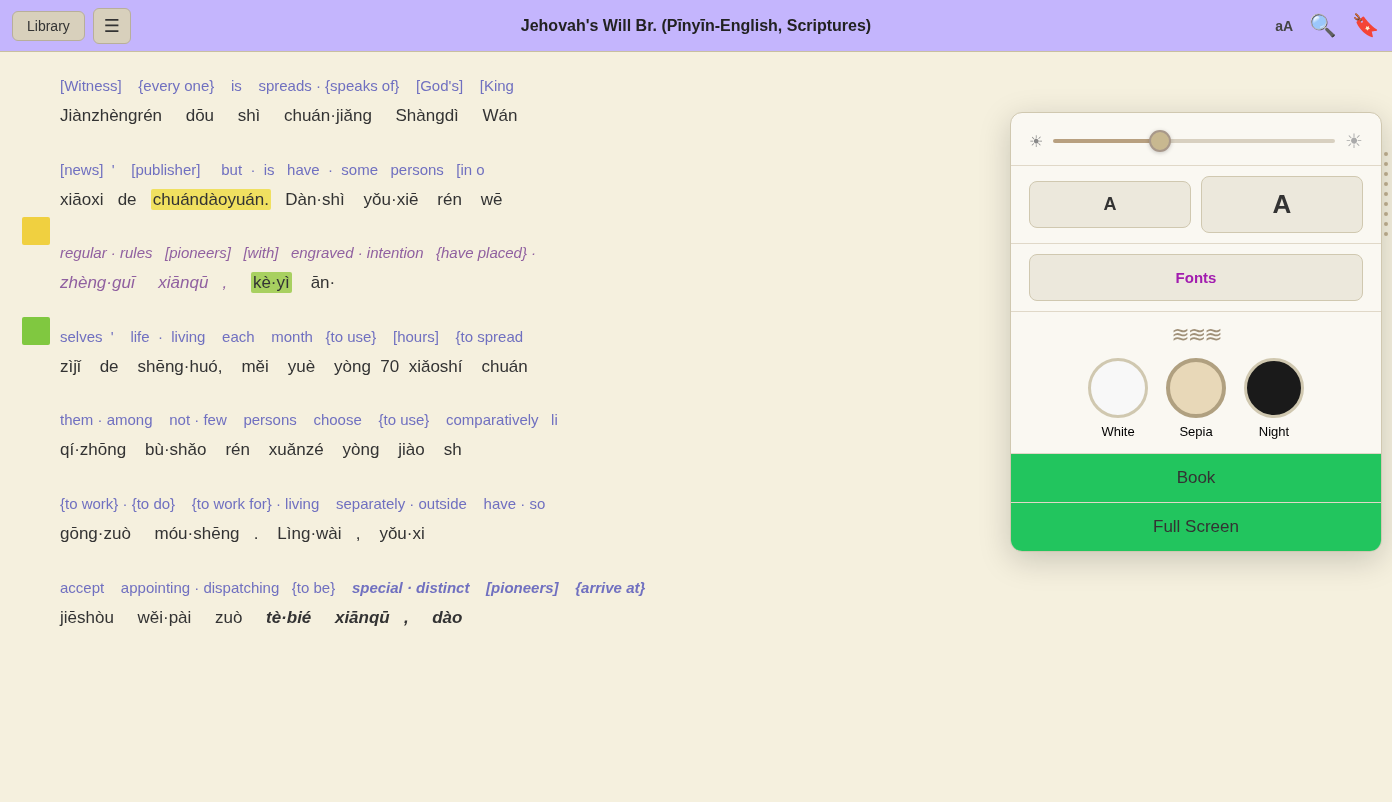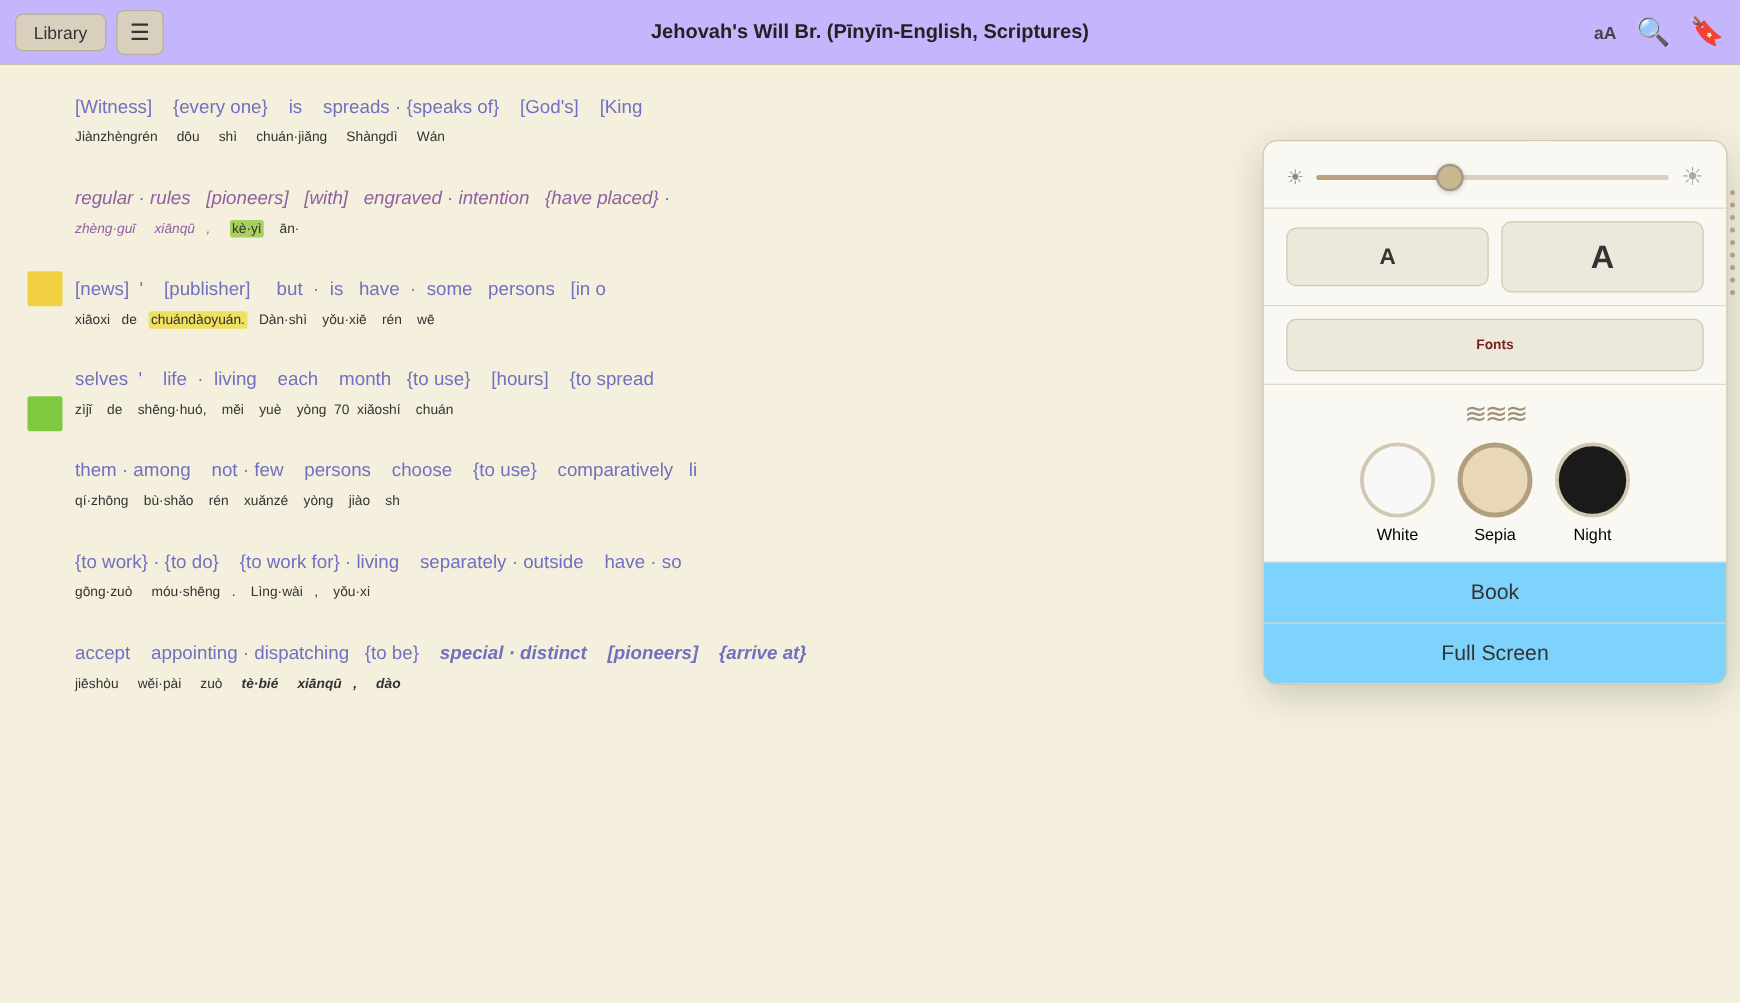--- a/index.html
+++ b/index.html
@@ -89,21 +89,21 @@
     }
 
     .annotation-line {
       font-size: 15px;
       color: #7070c0;
       line-height: 1.8;
       margin-bottom: 2px;
     }
 
     .transliteration-line {
-      font-size: 11px;
+      font-size: 17px;
       color: #333;
       line-height: 1.8;
     }
 
     .highlight-yellow {
       background: #f0e060;
       padding: 1px 2px;
       border-radius: 2px;
     }
     .highlight-green {
@@ -226,23 +226,23 @@
       padding: 10px 18px;
       border-bottom: 1px solid #e0d8c8;
     }
     #fonts-btn {
       width: 100%;
       background: #ece8dc;
       border: 1px solid #d0c8b0;
       border-radius: 8px;
       padding: 14px;
       text-align: center;
-      font-size: 11px;
+      font-size: 15px;
       font-weight: 600;
-      color: #7f1d1d;
+      color: #a21caf;
       cursor: pointer;
     }
 
     
     #theme-row {
       display: flex;
       flex-direction: column;
       padding: 10px 18px 14px;
       border-bottom: 1px solid #e0d8c8;
       align-items: center;
@@ -284,21 +284,21 @@
     #layout-section {
       padding: 0;
     }
     .layout-btn {
       width: 100%;
       padding: 14px 24px;
       text-align: center;
       font-size: 17px;
       font-weight: 500;
       color: #333;
-      background: #7dd3fc;
+      background: #22c55e;
       border: none;
       border-bottom: 1px solid #e0d8c8;
       cursor: pointer;
       display: flex;
       align-items: center;
       justify-content: center;
       position: relative;
     }
     .layout-btn:last-child {
       border-bottom: none;
@@ -352,34 +352,34 @@
     <div class="text-block">
       <div class="annotation-line">
         [Witness] &nbsp;&nbsp; {every one} &nbsp;&nbsp; is &nbsp;&nbsp; spreads · {speaks of} &nbsp;&nbsp; [God's] &nbsp;&nbsp; [King
       </div>
       <div class="transliteration-line">
         Jiànzhèngrén &nbsp;&nbsp;&nbsp; dōu &nbsp;&nbsp;&nbsp; shì &nbsp;&nbsp;&nbsp; chuán·jiǎng &nbsp;&nbsp;&nbsp; Shàngdì &nbsp;&nbsp;&nbsp; Wán
       </div>
     </div>
 
     <div class="text-block">
+      <div class="annotation-line">
+        [news] &nbsp;' &nbsp;&nbsp; [publisher] &nbsp;&nbsp;&nbsp; but &nbsp;·&nbsp; is &nbsp; have &nbsp;·&nbsp; some &nbsp; persons &nbsp; [in o
+      </div>
+      <div class="transliteration-line">
+        xiāoxi &nbsp; de &nbsp; <span class="highlight-yellow">chuándàoyuán.</span> &nbsp; Dàn·shì &nbsp;&nbsp; yǒu·xiē &nbsp;&nbsp; rén &nbsp;&nbsp; wē
+      </div>
+    </div>
+
+    <div class="text-block">
       <div class="annotation-line italic-purple">
         regular · rules &nbsp; [pioneers] &nbsp; [with] &nbsp; engraved · intention &nbsp; {have placed} ·
       </div>
       <div class="transliteration-line">
         <span class="italic-purple">zhèng·guī &nbsp;&nbsp;&nbsp; xiānqū &nbsp; , &nbsp;&nbsp;&nbsp; </span><span class="highlight-green">kè·yì</span>&nbsp;&nbsp;&nbsp; ān·
-      </div>
-    </div>
-
-    <div class="text-block">
-      <div class="annotation-line">
-        [news] &nbsp;' &nbsp;&nbsp; [publisher] &nbsp;&nbsp;&nbsp; but &nbsp;·&nbsp; is &nbsp; have &nbsp;·&nbsp; some &nbsp; persons &nbsp; [in o
-      </div>
-      <div class="transliteration-line">
-        xiāoxi &nbsp; de &nbsp; <span class="highlight-yellow">chuándàoyuán.</span> &nbsp; Dàn·shì &nbsp;&nbsp; yǒu·xiē &nbsp;&nbsp; rén &nbsp;&nbsp; wē
       </div>
     </div>
 
     <div class="text-block">
       <div class="annotation-line">
         selves &nbsp;' &nbsp;&nbsp; life &nbsp;·&nbsp; living &nbsp;&nbsp; each &nbsp;&nbsp; month &nbsp; {to use} &nbsp;&nbsp; [hours] &nbsp;&nbsp; {to spread
       </div>
       <div class="transliteration-line">
         zìjǐ &nbsp;&nbsp; de &nbsp;&nbsp; shēng·huó, &nbsp;&nbsp; měi &nbsp;&nbsp; yuè &nbsp;&nbsp; yòng &nbsp;70&nbsp; xiǎoshí &nbsp;&nbsp; chuán
       </div>

